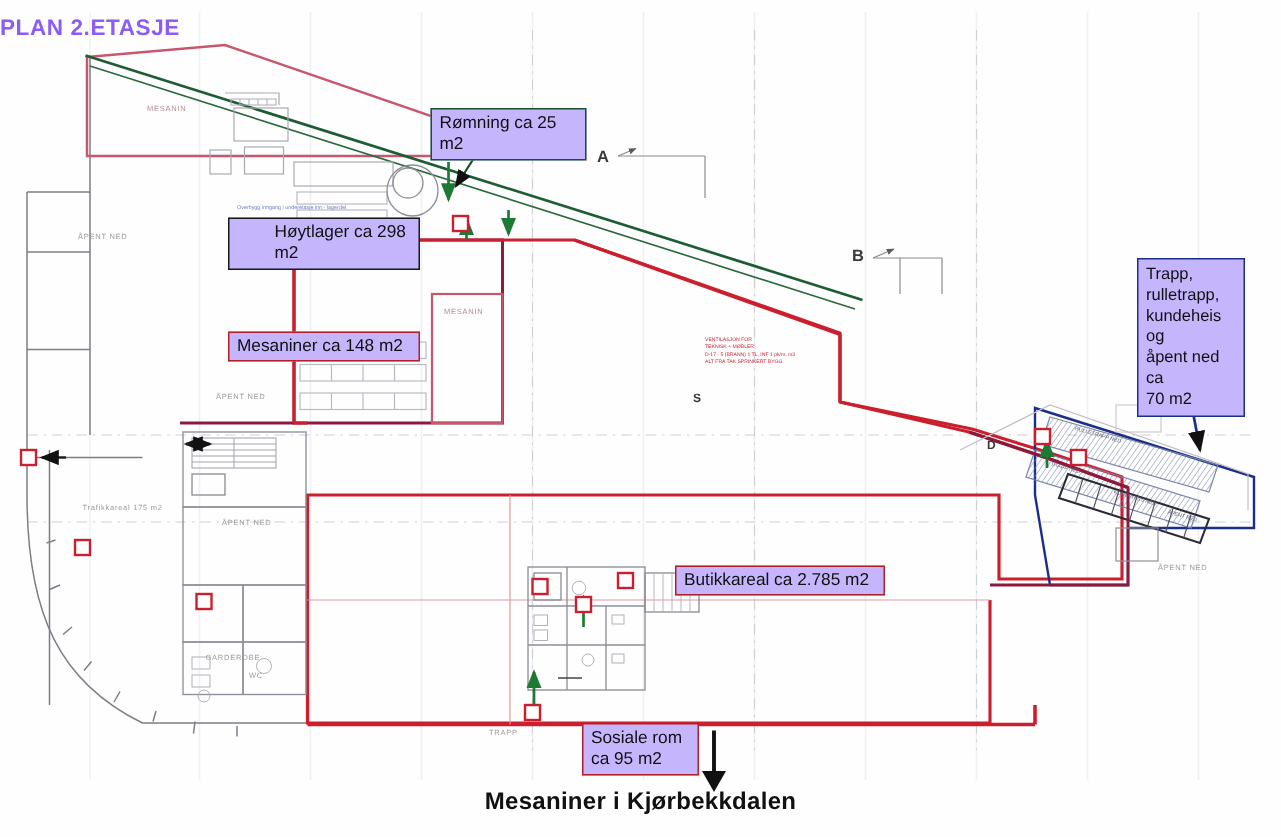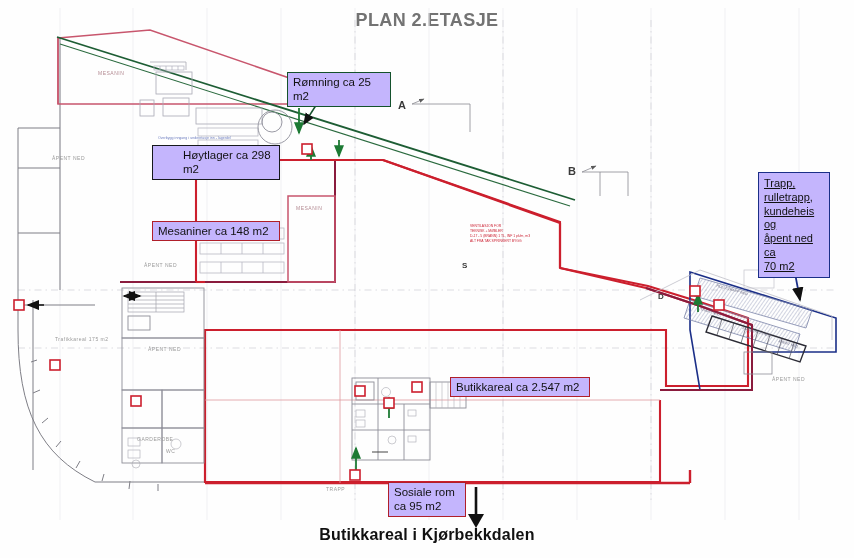--- a/index.html
+++ b/index.html
@@ -19,25 +19,25 @@
     position: relative;
     width: 854px;
     height: 558px;
     background: #fefefe;
   }
   
   .plan-title {
     position: absolute;
     left: 0; right: 0;
     top: 10px;
-    text-align: center;
-    font-size: 18px;
+    text-align: left;
+    font-size: 15px;
     font-weight: bold;
     letter-spacing: 0.4px;
-    color: #737373;
+    color: #8b5cf6;
   }
   .bottom-caption {
     position: absolute;
     left: 0; right: 0;
     bottom: 14px;
     text-align: center;
     font-size: 16px;
     font-weight: bold;
     letter-spacing: 0.2px;
     color: #111111;
@@ -64,21 +64,21 @@
   .callout.black { border: 1.4px solid #15181c; }
   .callout.green { border: 1.6px solid #14522c; }
   .callout.red   { border: 1.6px solid #b01f2a; margin-top: 44px; }
   .callout.blue  { border: 1.5px solid #1b2f88; }
 
   #cal-romning   { left: 287px; top: 72px;  width: 104px; }
   #cal-hoytlager { left: 152px; top: 145px; width: 128px; padding-left: 30px; }
   #cal-mesaniner { left: 152px; top: 177px; width: 128px; }
   #cal-butikk    { left: 450px; top: 333px; width: 140px; }
   #cal-sosiale   { left: 388px; top: 438px; width: 78px; }
-  #cal-trapp     { left: 758px; top: 172px; width: 72px; font-size: 11px; padding: 4px 5px; text-decoration: underline; }
+  #cal-trapp     { left: 758px; top: 172px; width: 72px; font-size: 11px; padding: 4px 5px; }
 
   
   .sect-marker {
     position: absolute;
     font-size: 11px;
     font-weight: bold;
     color: #3a3a3a;
   }
   #sect-a { left: 398px; top: 99px; }
   #sect-b { left: 568px; top: 165px; }
@@ -434,21 +434,21 @@
     </g>
 
   </svg>
 
   <div class="callout green" id="cal-romning">Rømning ca 25 m2</div>
 
   <div class="callout black" id="cal-hoytlager">Høytlager ca 298 m2</div>
 
   <div class="callout red" id="cal-mesaniner">Mesaniner ca 148 m2</div>
 
-  <div class="callout red" id="cal-butikk">Butikkareal ca 2.547 m2</div>
+  <div class="callout red" id="cal-butikk">Butikkareal ca 2.785 m2</div>
 
   <div class="callout red" id="cal-sosiale">Sosiale rom
 ca 95 m2</div>
 
   <div class="callout blue" id="cal-trapp">Trapp,
 rulletrapp,
 kundeheis og
 åpent ned ca
 70 m2</div>
 
@@ -472,15 +472,15 @@
   <div class="esc-text" style="left:700px; top:310px; transform:rotate(16deg);">TRAPP NED</div>
   <div class="esc-text" style="left:742px; top:330px; transform:rotate(16deg);">KUNDEHEIS NED</div>
   <div class="esc-text" style="left:778px; top:342px; transform:rotate(16deg);">ÅPENT NED</div>
 
   <div id="red-note">VENTILASJON FOR
 TEKNISK + MØBLER
 D-17 - 5 (BRANN) 1 TL, INF 1 pk/m, m3
 ALT FRA TAK SPRINKERT BYGG</div>
   <div id="blue-note">Overbygg inngang i underetasje inn - lagerdel</div>
 
-  <div class="bottom-caption">Butikkareal i Kjørbekkdalen</div>
+  <div class="bottom-caption">Mesaniner i Kjørbekkdalen</div>
 
 </div>
 
 </body></html>

